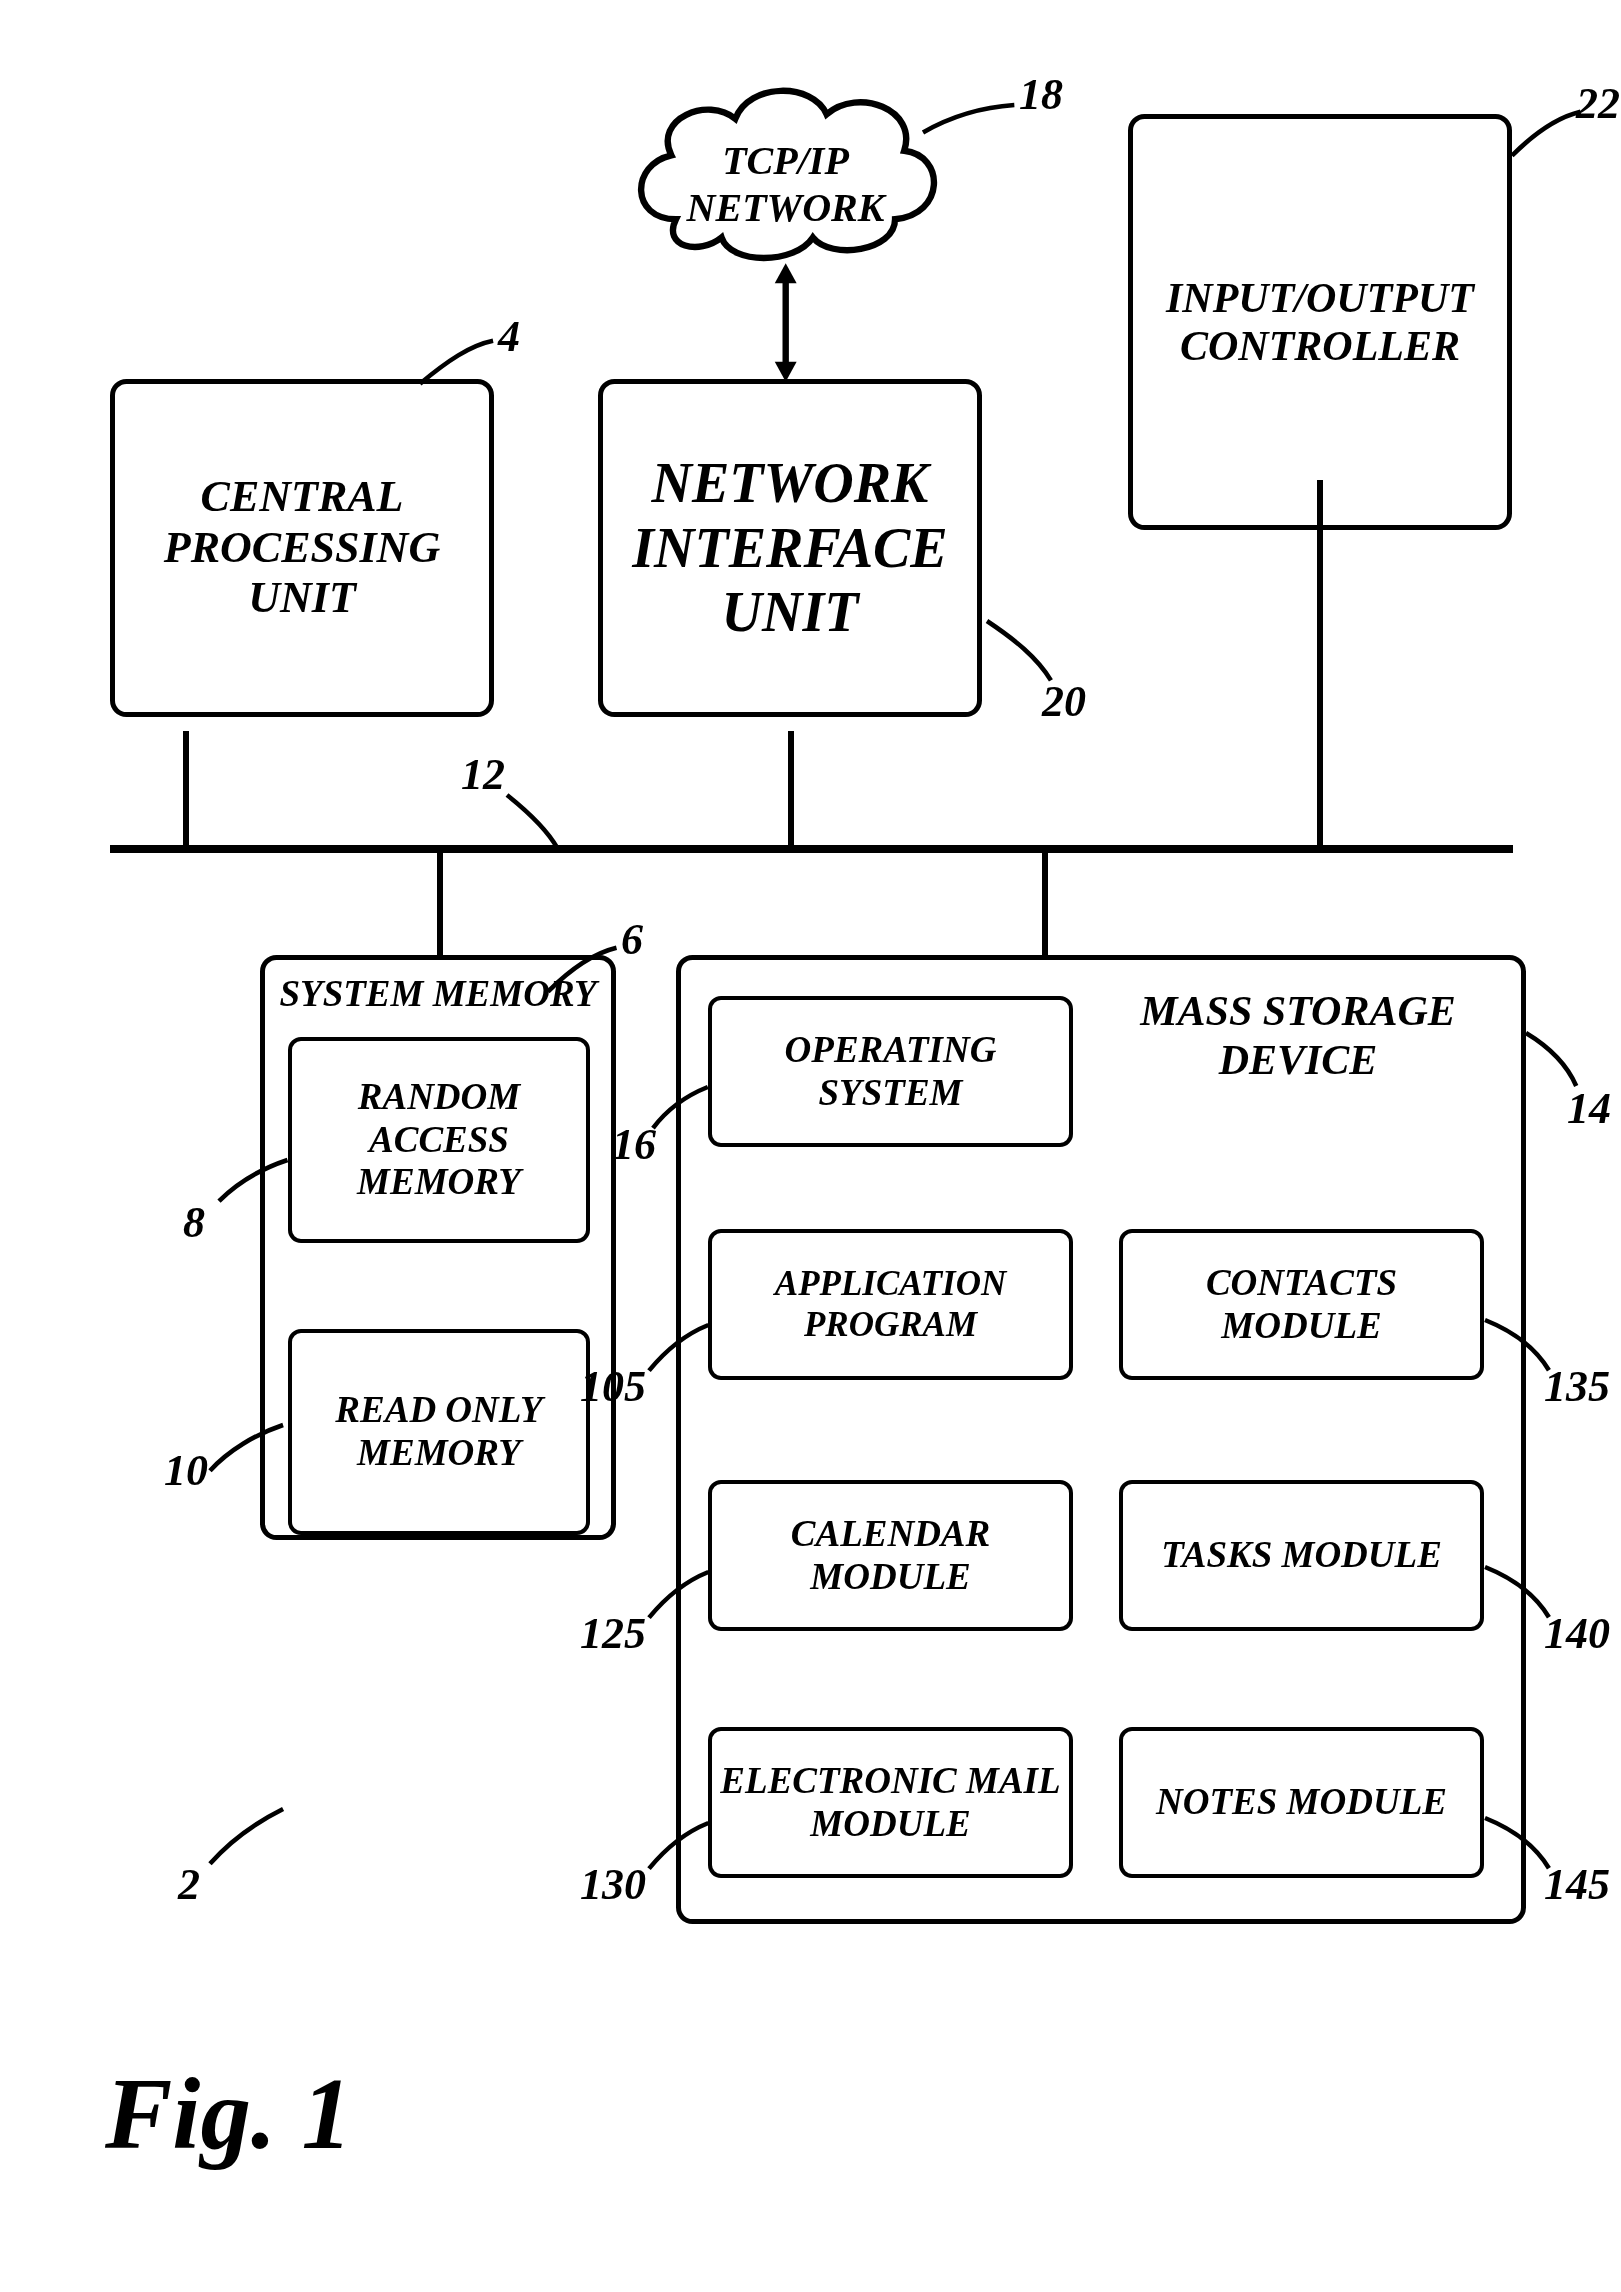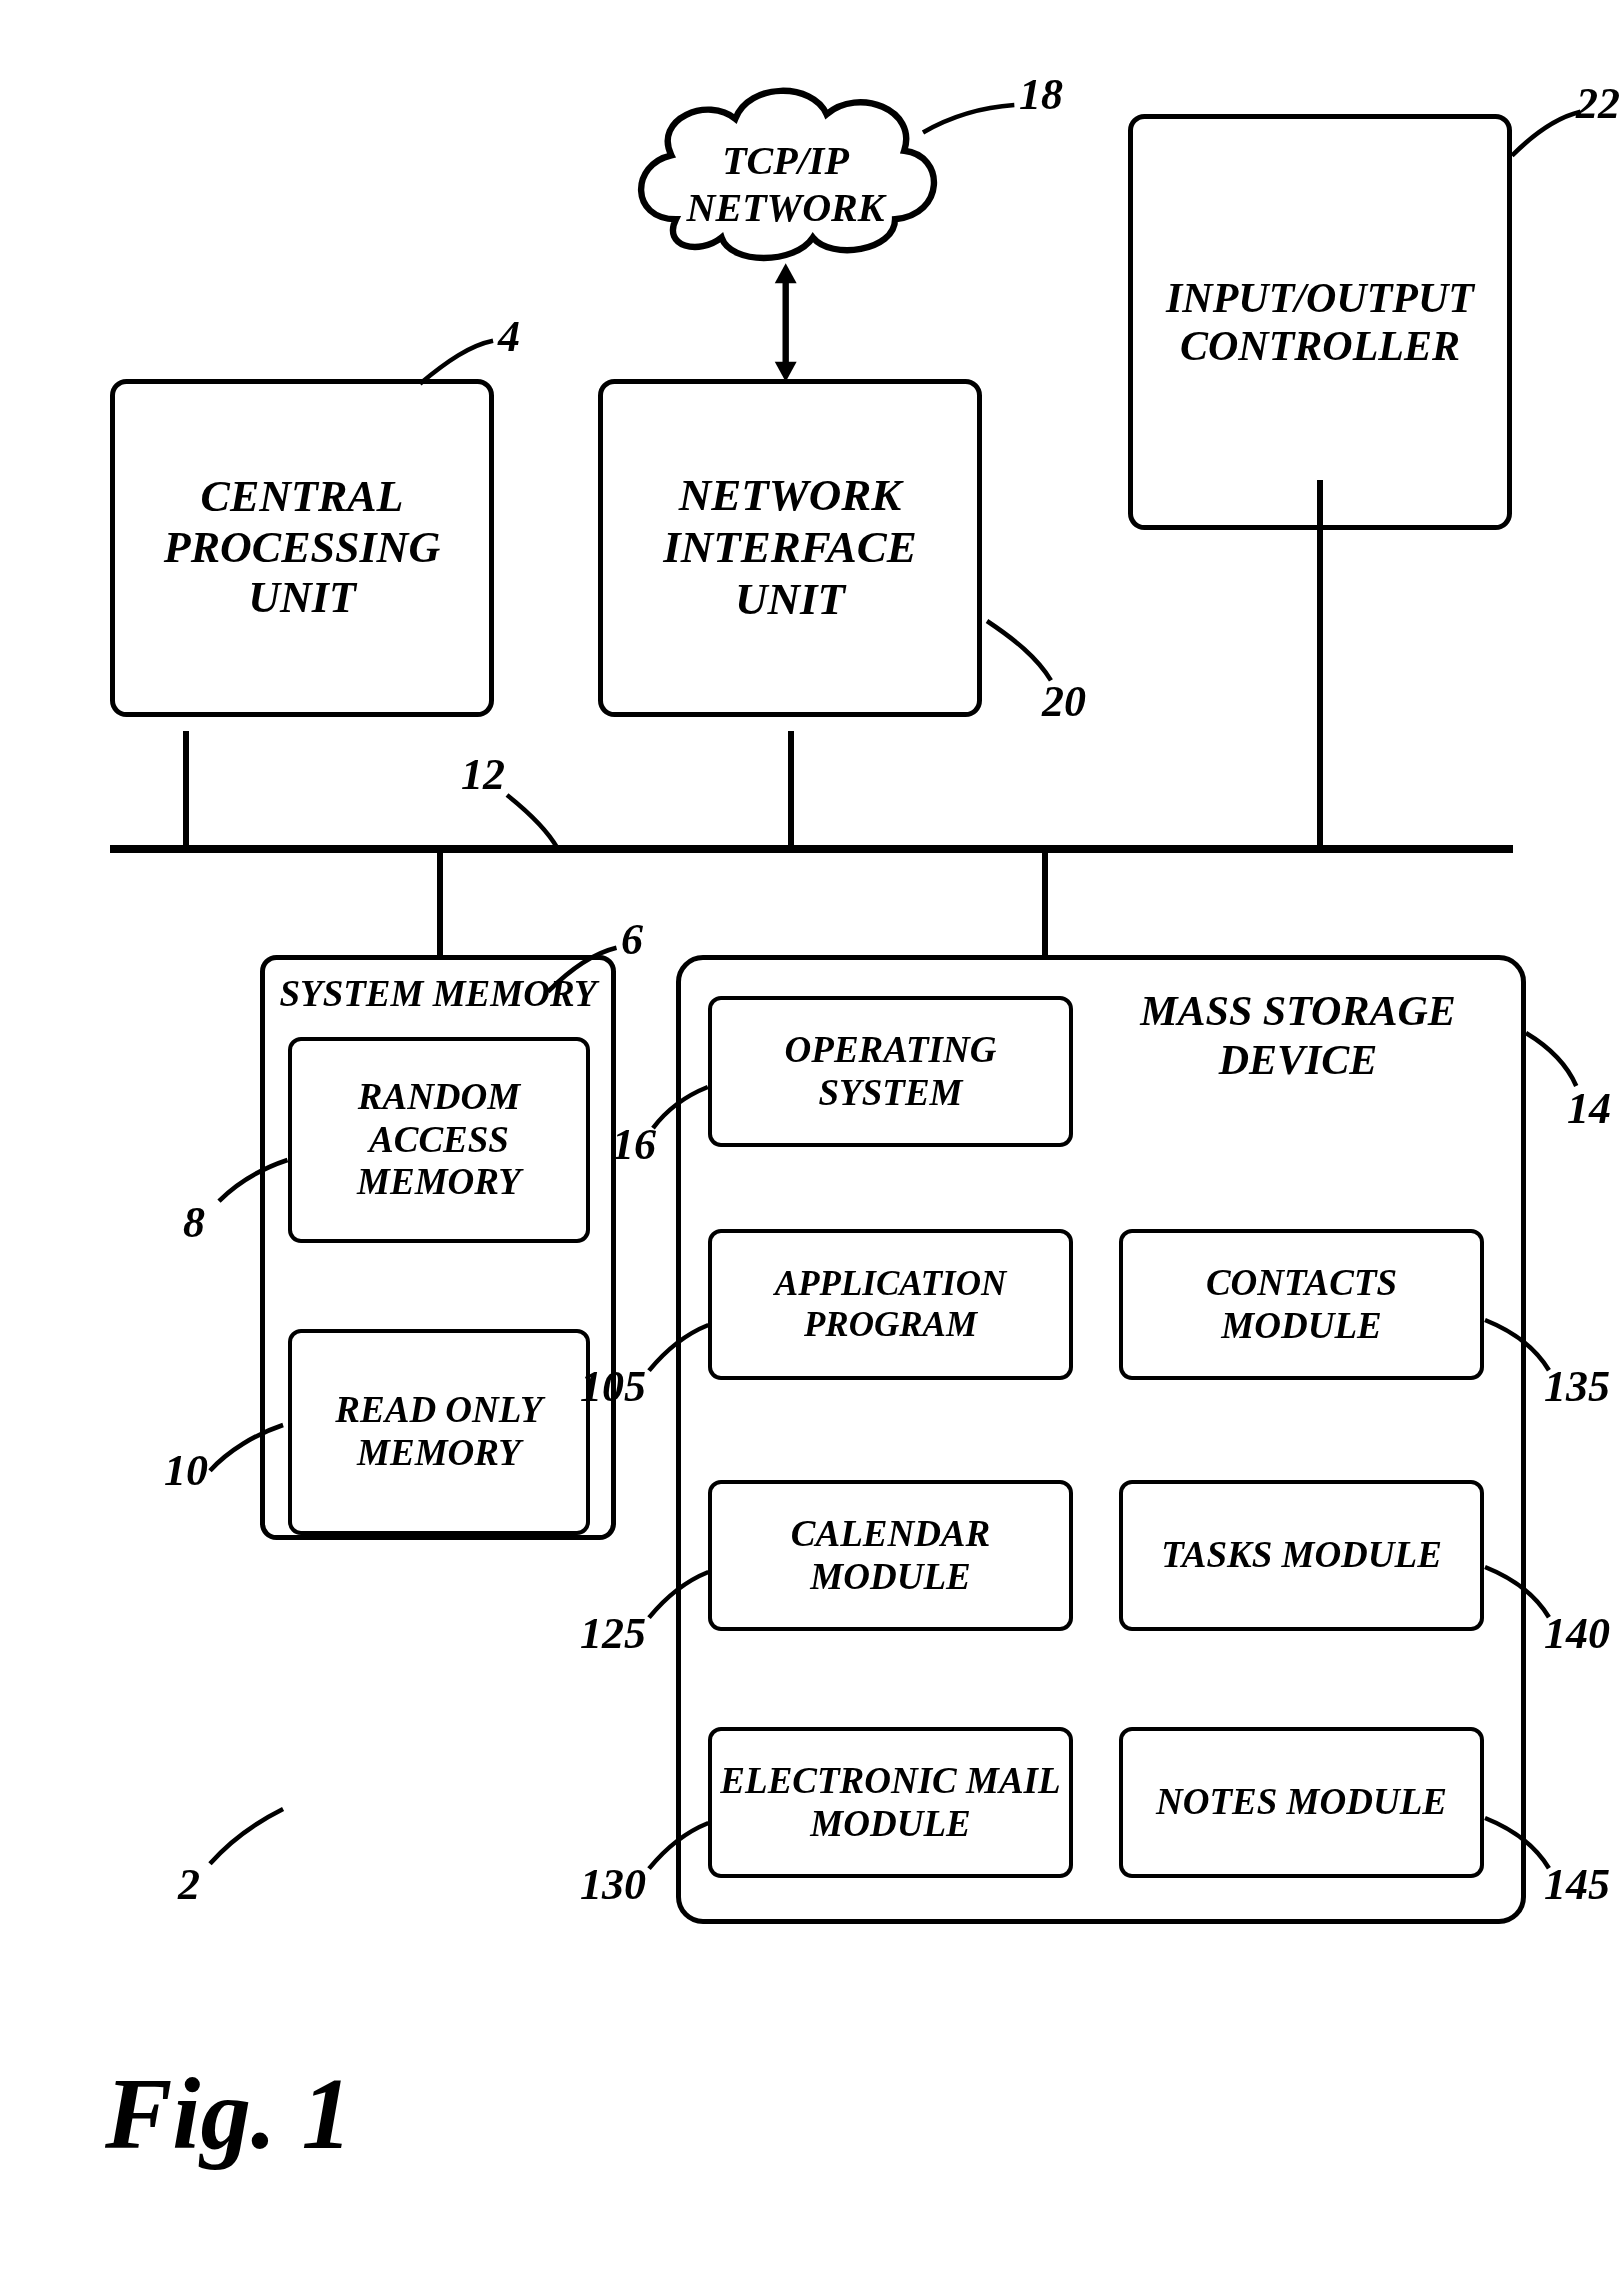--- a/index.html
+++ b/index.html
@@ -104,21 +104,21 @@
   <svg class="lead" style="left:772px; top:263px; width:27.4px; height:119px;" viewBox="0 0 30 130" width="27.4" height="119">
     <line x1="15" y1="12" x2="15" y2="118" stroke="#000" stroke-width="7"></line>
     <polygon points="15,0 3,22 27,22" fill="#000"></polygon>
     <polygon points="15,130 3,108 27,108" fill="#000"></polygon>
   </svg>
 
   <div class="box shadow" style="left:110px; top:379px; width:384px; height:338px; font-size:44px;">
     <span>CENTRAL PROCESSING UNIT</span>
   </div>
 
-  <div class="box shadow" style="left:598px; top:379px; width:384px; height:338px; font-size:45px;">
+  <div class="box shadow" style="left:598px; top:379px; width:384px; height:338px; font-size:56px;">
     <span>NETWORK INTERFACE UNIT</span>
   </div>
 
   <div class="box shadow" style="left:1128px; top:114px; width:384px; height:416px; font-size:42px;">
     <span>INPUT/OUTPUT CONTROLLER</span>
   </div>
 
   <div class="bus" style="left:110px; top:845px; width:1403px; height:8.2px;"></div>
 
   <div class="bus" style="left:183px; top:731px; width:6.4px; height:119px;"></div>
@@ -131,21 +131,21 @@
   <div class="box shadow" style="left:260px; top:955px; width:356px; height:585px;">
     <div class="label" style="left:0; top:12.8px; width:100%; font-size:37px;">SYSTEM MEMORY</div>
   </div>
   <div class="inner" style="left:288px; top:1037px; width:302px; height:206px; font-size:37px;">
     <span>RANDOM ACCESS MEMORY</span>
   </div>
   <div class="inner" style="left:288px; top:1297px; width:302px; height:206px; font-size:37px;margin-top:32px;">
     <span>READ ONLY MEMORY</span>
   </div>
 
-  <div class="box shadow" style="left:676px; top:955px; width:850px; height:969px;border-radius:27px;">
+  <div class="box shadow" style="left:676px; top:955px; width:850px; height:969px;">
     <div class="label" style="left:416px; top:27.4px; width:402px; font-size:42px;">MASS STORAGE DEVICE</div>
   </div>
 
   <div class="inner" style="left:708px; top:996px; width:365px; height:151px; font-size:37px;">
     <span>OPERATING SYSTEM</span>
   </div>
   <div class="inner" style="left:708px; top:1229px; width:365px; height:151px; font-size:35px;">
     <span>APPLICATION PROGRAM</span>
   </div>
   <div class="inner" style="left:708px; top:1480px; width:365px; height:151px; font-size:37px;">

